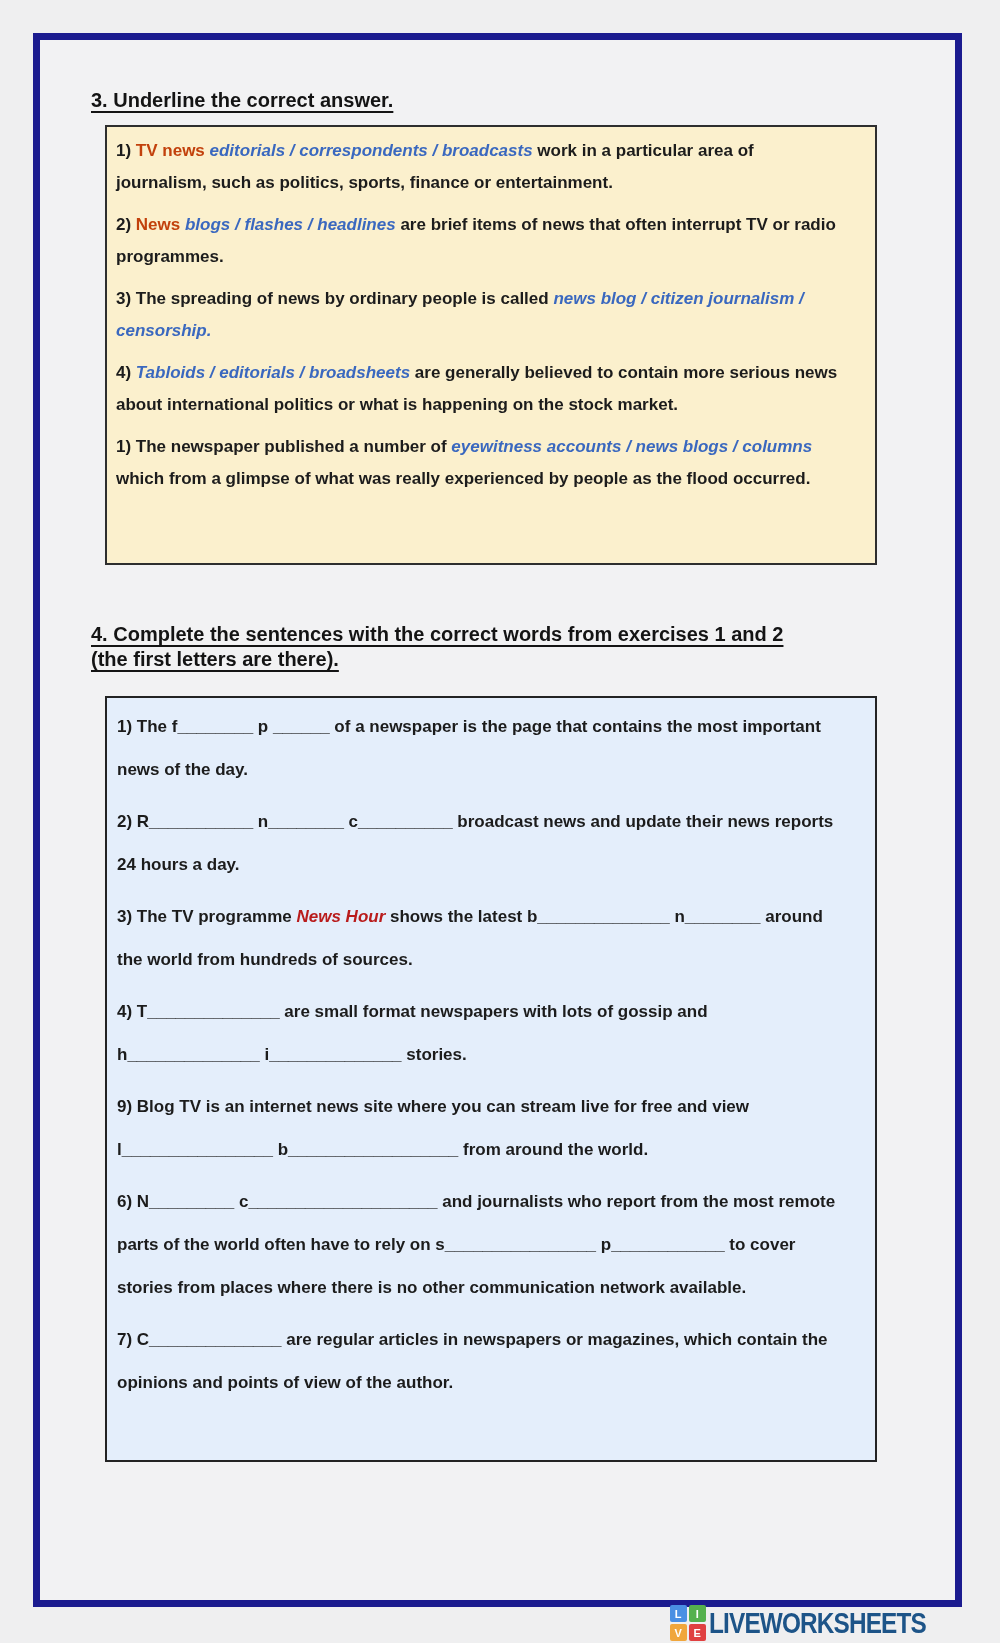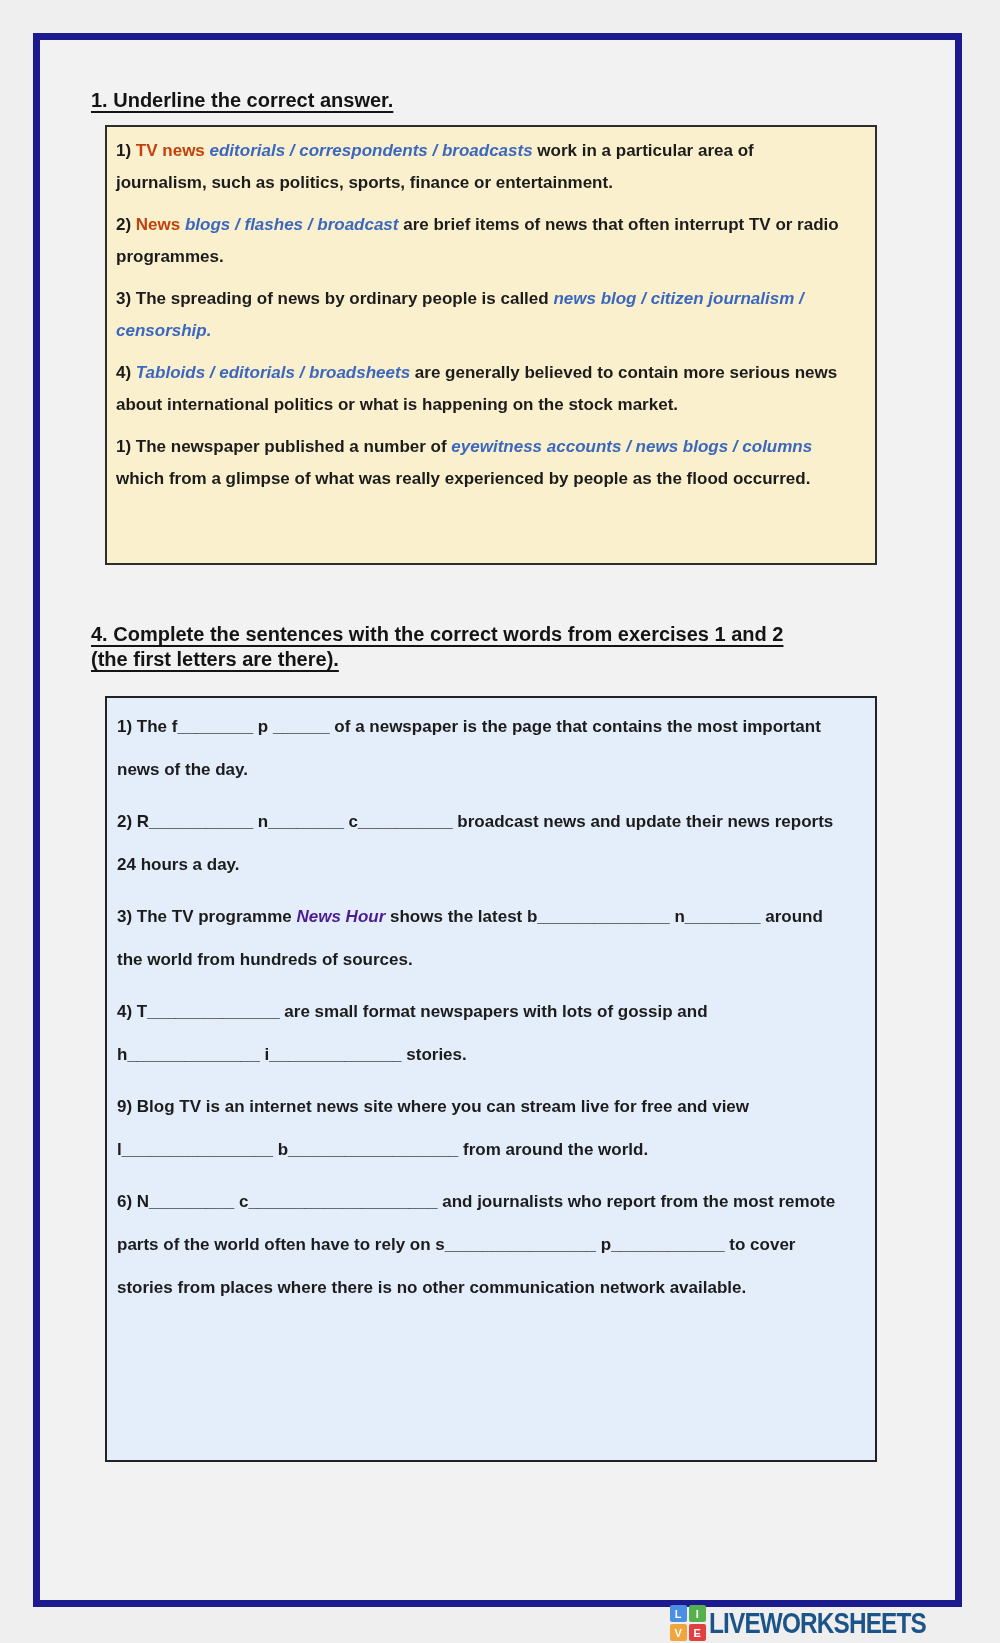--- a/index.html
+++ b/index.html
@@ -56,21 +56,21 @@
     margin:0 0 10px 0;
     font-size:17px;
     font-weight:bold;
     color:#1c1c1c;
   }
   #ex3-box .item{ line-height:32px; }
   #ex4-box .item{ line-height:43px; margin-bottom:9px; }
   .seg-b{ color:#1c1c1c; }
   .seg-blue{ color:#c2410c; }
   .seg-bluei{ color:#3a68bf; font-style:italic;margin-top:44px; }
-  .seg-bi{ color:#4c1d95; font-style:italic; }
+  .seg-bi{ color:#b91c1c; font-style:italic; }
   .logo{
     position:absolute;
     right:33px; bottom:1px;
     height:38px;
     display:flex;
     align-items:center;
     gap:1px;
   }
   .logo-grid{
     width:38px; height:36px;
@@ -100,43 +100,44 @@
     transform-origin:left center;
     white-space:nowrap;
   }
 </style>
 </head>
 <body>
 
 <div class="frame">
 
   <h2 class="heading" id="ex3-heading">
-    <span>1. Underline the correct answer.</span>
+    <span>3. Underline the correct answer.</span>
   </h2>
 
   <div class="box" id="ex3-box">
       <p class="item"><span class="seg-b">1) </span><span class="seg-blue">TV news </span><span class="seg-bluei">editorials / correspondents / broadcasts</span><span class="seg-b"> work in a particular area of journalism, such as politics, sports, finance or entertainment.</span></p>
-      <p class="item"><span class="seg-b">2) </span><span class="seg-blue">News </span><span class="seg-bluei">blogs / flashes / broadcast</span><span class="seg-b"> are brief items of news that often interrupt TV or radio programmes.</span></p>
+      <p class="item"><span class="seg-b">2) </span><span class="seg-blue">News </span><span class="seg-bluei">blogs / flashes / headlines</span><span class="seg-b"> are brief items of news that often interrupt TV or radio programmes.</span></p>
       <p class="item"><span class="seg-b">3) The spreading of news by ordinary people is called  </span><span class="seg-bluei">news blog / citizen journalism / censorship.</span></p>
       <p class="item"><span class="seg-b">4) </span><span class="seg-bluei">Tabloids  / editorials / broadsheets</span><span class="seg-b"> are generally believed to contain more serious news about international politics or what is happening on the stock market.</span></p>
       <p class="item"><span class="seg-b">1) The newspaper published a number of </span><span class="seg-bluei">eyewitness accounts / news blogs / columns</span><span class="seg-b"> which from a glimpse of what was really experienced by people as the flood occurred.</span></p>
     </div>
 
   <h2 class="heading" id="ex4-heading">
     <span>4. Complete the sentences with the correct words from exercises 1 and 2</span><br>
     <span>(the first letters are there).</span>
   </h2>
 
   <div class="box" id="ex4-box">
       <p class="item"><span class="seg-b">1) The f________ p ______ of a newspaper is the page that contains the most important news of the day.</span></p>
       <p class="item"><span class="seg-b">2) R___________ n________ c__________ broadcast news and update their news reports 24 hours a day.</span></p>
       <p class="item"><span class="seg-b">3) The TV programme </span><span class="seg-bi">News Hour</span><span class="seg-b"> shows the latest b______________ n________ around the world from hundreds of sources.</span></p>
       <p class="item"><span class="seg-b">4) T______________ are small format newspapers with lots of gossip and h______________ i______________ stories.</span></p>
       <p class="item"><span class="seg-b">9) Blog TV is an internet news site where you can stream live for free and view l________________ b__________________ from around the world.</span></p>
       <p class="item"><span class="seg-b">6) N_________ c____________________ and journalists who report from the most remote parts of the world often have to rely on s________________ p____________ to cover stories from places where there is no other communication network available.</span></p>
+      <p class="item"><span class="seg-b">7) C______________ are regular articles in newspapers or magazines, which contain the opinions and points of view of the author.</span></p>
     </div>
 
 </div>
 
 <div class="logo">
   <span class="logo-grid">
     <span class="sq sq-l">L</span>
     <span class="sq sq-i">I</span>
     <span class="sq sq-v">V</span>
     <span class="sq sq-e">E</span>

